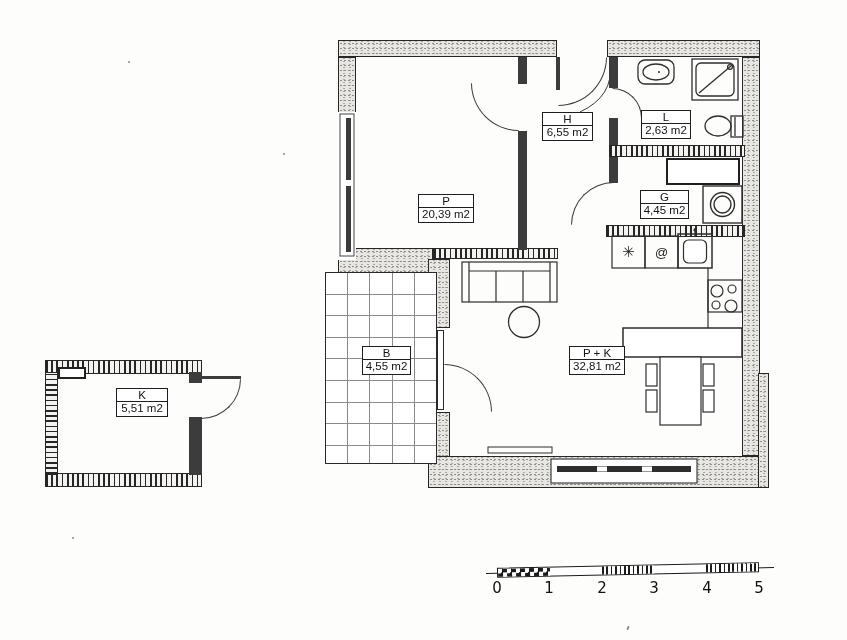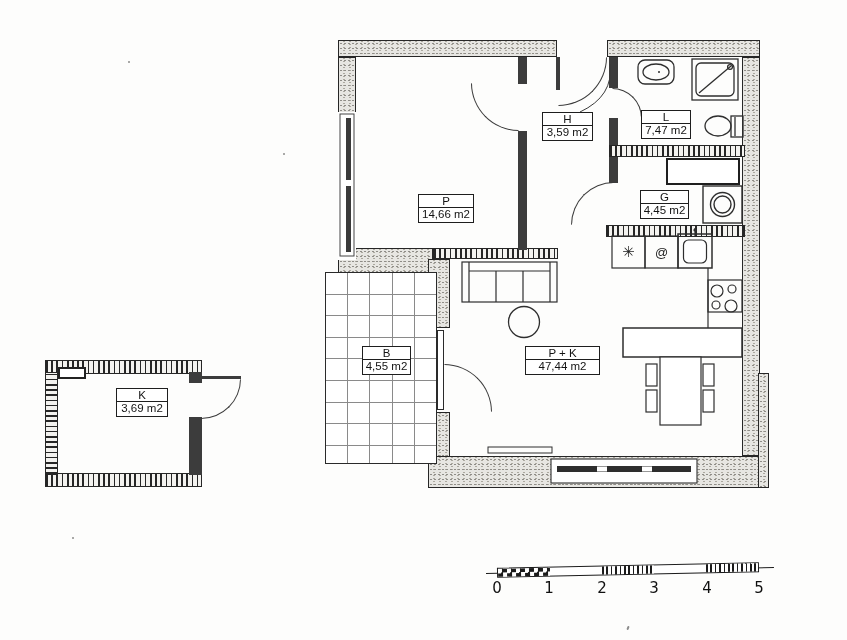--- a/index.html
+++ b/index.html
@@ -208,45 +208,45 @@
     <g stroke="#3a3a3a" stroke-width="1" fill="none">
       <path d="M 580,112 Q 614,96 610,64"></path>
     </g>
   </svg>
 
   <div class="ksym" style="left:612px;top:236px;width:33px;height:32px;font-size:15px;">✳</div>
   <div class="ksym" style="left:645px;top:236px;width:33px;height:32px;font-size:13px;">@</div>
 
   <div class="rlabel" style="left:418px;top:194px;width:56px;">
     <div class="rl-name">P</div>
-    <div class="rl-area">14,66 m2</div>
+    <div class="rl-area">20,39 m2</div>
   </div>
   <div class="rlabel" style="left:542px;top:112px;width:51px;">
     <div class="rl-name">H</div>
-    <div class="rl-area">3,59 m2</div>
+    <div class="rl-area">6,55 m2</div>
   </div>
   <div class="rlabel" style="left:641px;top:110px;width:50px;">
     <div class="rl-name">L</div>
-    <div class="rl-area">7,47 m2</div>
+    <div class="rl-area">2,63 m2</div>
   </div>
   <div class="rlabel" style="left:640px;top:190px;width:49px;">
     <div class="rl-name">G</div>
     <div class="rl-area">4,45 m2</div>
   </div>
-  <div class="rlabel" style="left:525px;top:346px;width:75px;">
+  <div class="rlabel" style="left:569px;top:346px;width:56px;">
     <div class="rl-name">P + K</div>
-    <div class="rl-area">47,44 m2</div>
+    <div class="rl-area">32,81 m2</div>
   </div>
   <div class="rlabel" style="left:362px;top:346px;width:49px;">
     <div class="rl-name">B</div>
     <div class="rl-area">4,55 m2</div>
   </div>
   <div class="rlabel" style="left:116px;top:388px;width:52px;">
     <div class="rl-name">K</div>
-    <div class="rl-area">3,69 m2</div>
+    <div class="rl-area">5,51 m2</div>
   </div>
 
   <div class="sline"></div>
   <div class="sbar">
     <div class="sseg s-check"></div>
     <div class="sseg"></div>
     <div class="sseg s-hatch"></div>
     <div class="sseg"></div>
     <div class="sseg s-hatch"></div>
   </div>

